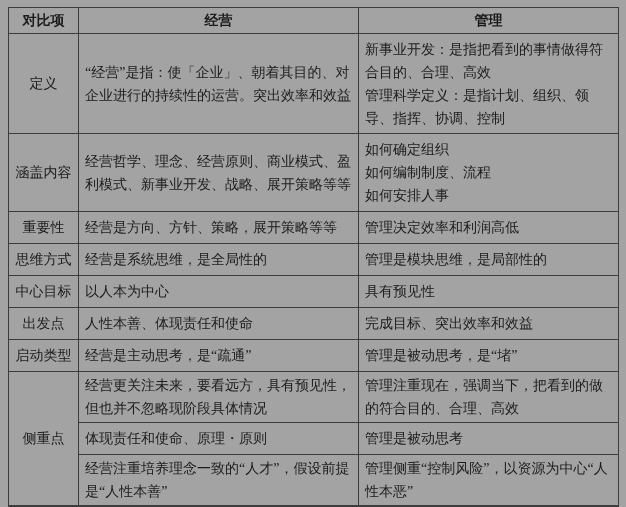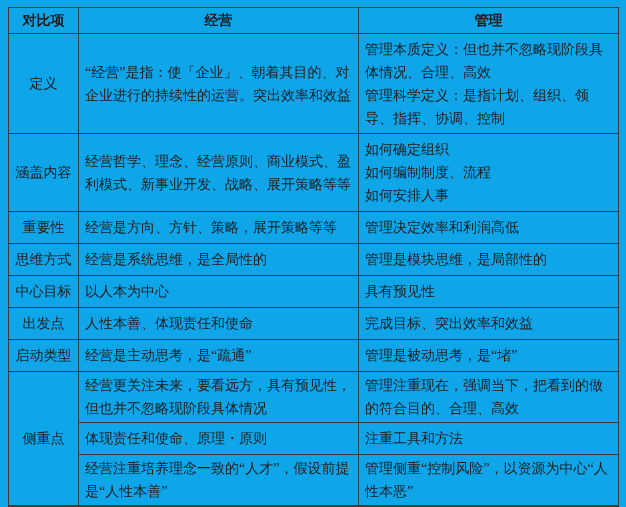--- a/index.html
+++ b/index.html
@@ -8,21 +8,21 @@
     background: #ffffff;
     width: 626px;
     height: 507px;
     font-family: "Liberation Serif", "DejaVu Serif", serif;
     color: #1c1c1c;
   }
   .page {
     position: relative;
     width: 626px;
     height: 507px;
-    background: #0ea5e9;
+    background: #a3a3a3;
     overflow: hidden;
   }
   table.cmp {
     position: absolute;
     left: 8px;
     top: 7px;
     width: 610px;
     border-collapse: collapse;
     table-layout: fixed;
     border: 1px solid #3c3c3c;
@@ -63,21 +63,21 @@
     <tbody>
       <tr style="height:26px">
         <th>对比项</th>
         <th>经营</th>
         <th>管理</th>
       </tr>
 
       <tr style="height:100px">
         <td class="lbl">定义</td>
         <td class="ct">“经营”是指：使「企业」、朝着其目的、对企业进行的持续性的运营。突出效率和效益</td>
-        <td class="ct">管理本质定义：但也并不忽略现阶段具体情况、合理、高效
+        <td class="ct">新事业开发：是指把看到的事情做得符合目的、合理、高效
 管理科学定义：是指计划、组织、领导、指挥、协调、控制</td>
       </tr>
 
       <tr style="height:78px">
         <td class="lbl">涵盖内容</td>
         <td class="ct">经营哲学、理念、经营原则、商业模式、盈利模式、新事业开发、战略、展开策略等等</td>
         <td class="ct">如何确定组织
 如何编制制度、流程
 如何安排人事</td>
       </tr>
@@ -112,21 +112,21 @@
         <td class="ct">管理是被动思考，是“堵”</td>
       </tr>
 
       <tr style="height:45px">
         <td class="lbl" rowspan="3">侧重点</td>
         <td class="ct">经营更关注未来，要看远方，具有预见性，但也并不忽略现阶段具体情况</td>
         <td class="ct">管理注重现在，强调当下，把看到的做的符合目的、合理、高效</td>
       </tr>
       <tr style="height:32px">
         <td class="ct">体现责任和使命、原理・原则</td>
-        <td class="ct">注重工具和方法</td>
+        <td class="ct">管理是被动思考</td>
       </tr>
       <tr style="height:50px">
         <td class="ct">经营注重培养理念一致的“人才”，假设前提是“人性本善”</td>
         <td class="ct">管理侧重“控制风险”，以资源为中心“人性本恶”</td>
       </tr>
     </tbody>
   </table>
 </div>
 
 </body></html>

